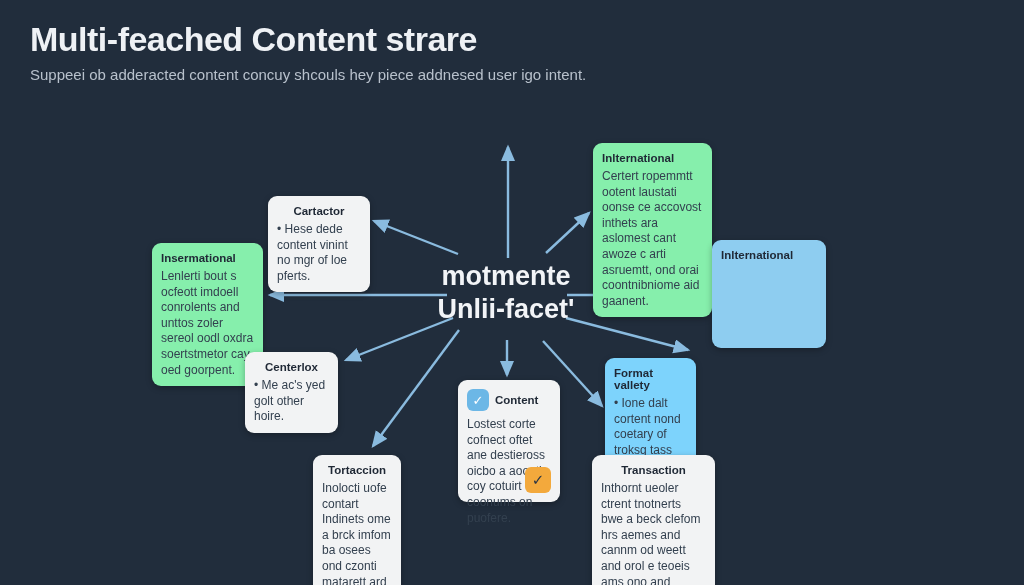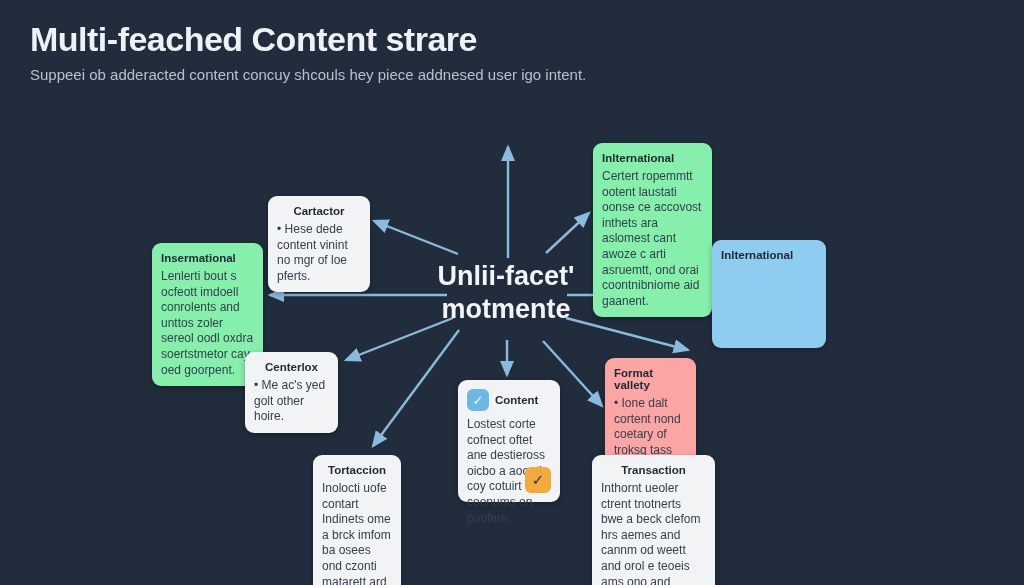--- a/index.html
+++ b/index.html
@@ -24,21 +24,21 @@
   .hub span{display:block;}
   .card{
     position:absolute;border-radius:9px;padding:9px 9px 8px 9px;
     box-sizing:border-box;color:#2b3644;
     box-shadow:0 2px 6px rgba(0,0,0,.28);
   }
   .card .card-title{font-size:11.5px;font-weight:bold;color:#1f2835;margin-bottom:5px;}
   .card .card-body{font-size:12px;line-height:1.3;color:#33404f;}
   .t-center{text-align:center;}
   .yellow{background:#86efac;}
-  .cream{background:#fca5a5;}
+  .cream{background:#7dd3fc;}
   .blue{background:#8ecdf0;}
   .white{background:#f2f3f4;}
   .card-international{left:593px;top:143px;width:119px;min-height:103px;}
   .card-transactional{left:712px;top:240px;width:114px;min-height:108px;}
   .card-cartactor{left:268px;top:196px;width:102px;min-height:58px;}
   .card-insermational{left:152px;top:243px;width:111px;min-height:99px;}
   .card-centerlox{left:245px;top:352px;width:93px;min-height:58px;}
   .card-tortaccion{left:313px;top:455px;width:88px;min-height:95px;}
   .card-content{left:458px;top:380px;width:102px;height:122px;}
   .card-format{left:605px;top:358px;width:91px;min-height:85px;}
@@ -75,22 +75,22 @@
     <line x1="567" y1="295" x2="707" y2="295" stroke="#8abbdf" stroke-width="2.4" marker-end="url(#ah)"></line>
     <line x1="453" y1="318" x2="346" y2="360" stroke="#8abbdf" stroke-width="2.4" marker-end="url(#ah)"></line>
     <line x1="459" y1="330" x2="373" y2="446" stroke="#8abbdf" stroke-width="2.4" marker-end="url(#ah)"></line>
     <line x1="507" y1="340" x2="507" y2="375" stroke="#8abbdf" stroke-width="2.4" marker-end="url(#ah)"></line>
     <line x1="566" y1="318" x2="688" y2="350" stroke="#8abbdf" stroke-width="2.4" marker-end="url(#ah)"></line>
     <line x1="543" y1="341" x2="602" y2="406" stroke="#8abbdf" stroke-width="2.4" marker-end="url(#ah)"></line>
     <line x1="629" y1="435" x2="647" y2="452" stroke="#8abbdf" stroke-width="2.4" marker-end="url(#ah)"></line>
   </svg>
 
   <div class="hub">
+    <span>motmente</span>
     <span>Unlii-facet'</span>
-    <span>motmente</span>
   </div>
 
   <div class="card yellow card-international">
     <div class="card-title">Inlternational</div>
     <div class="card-body">Certert ropemmtt ootent laustati oonse ce accovost inthets ara aslomest cant awoze c arti asruemtt, ond orai coontnibniome aid gaanent.</div>
   </div>
 
   <div class="card blue card-transactional">
     <div class="card-title">Inlternational</div>
   </div>

